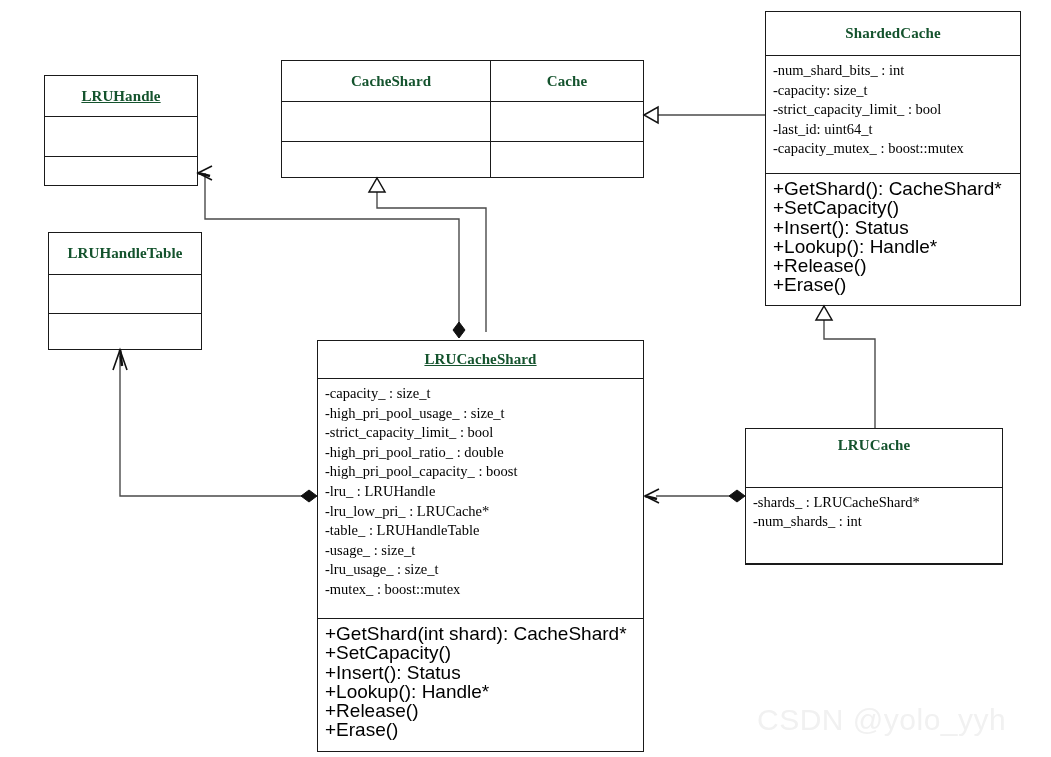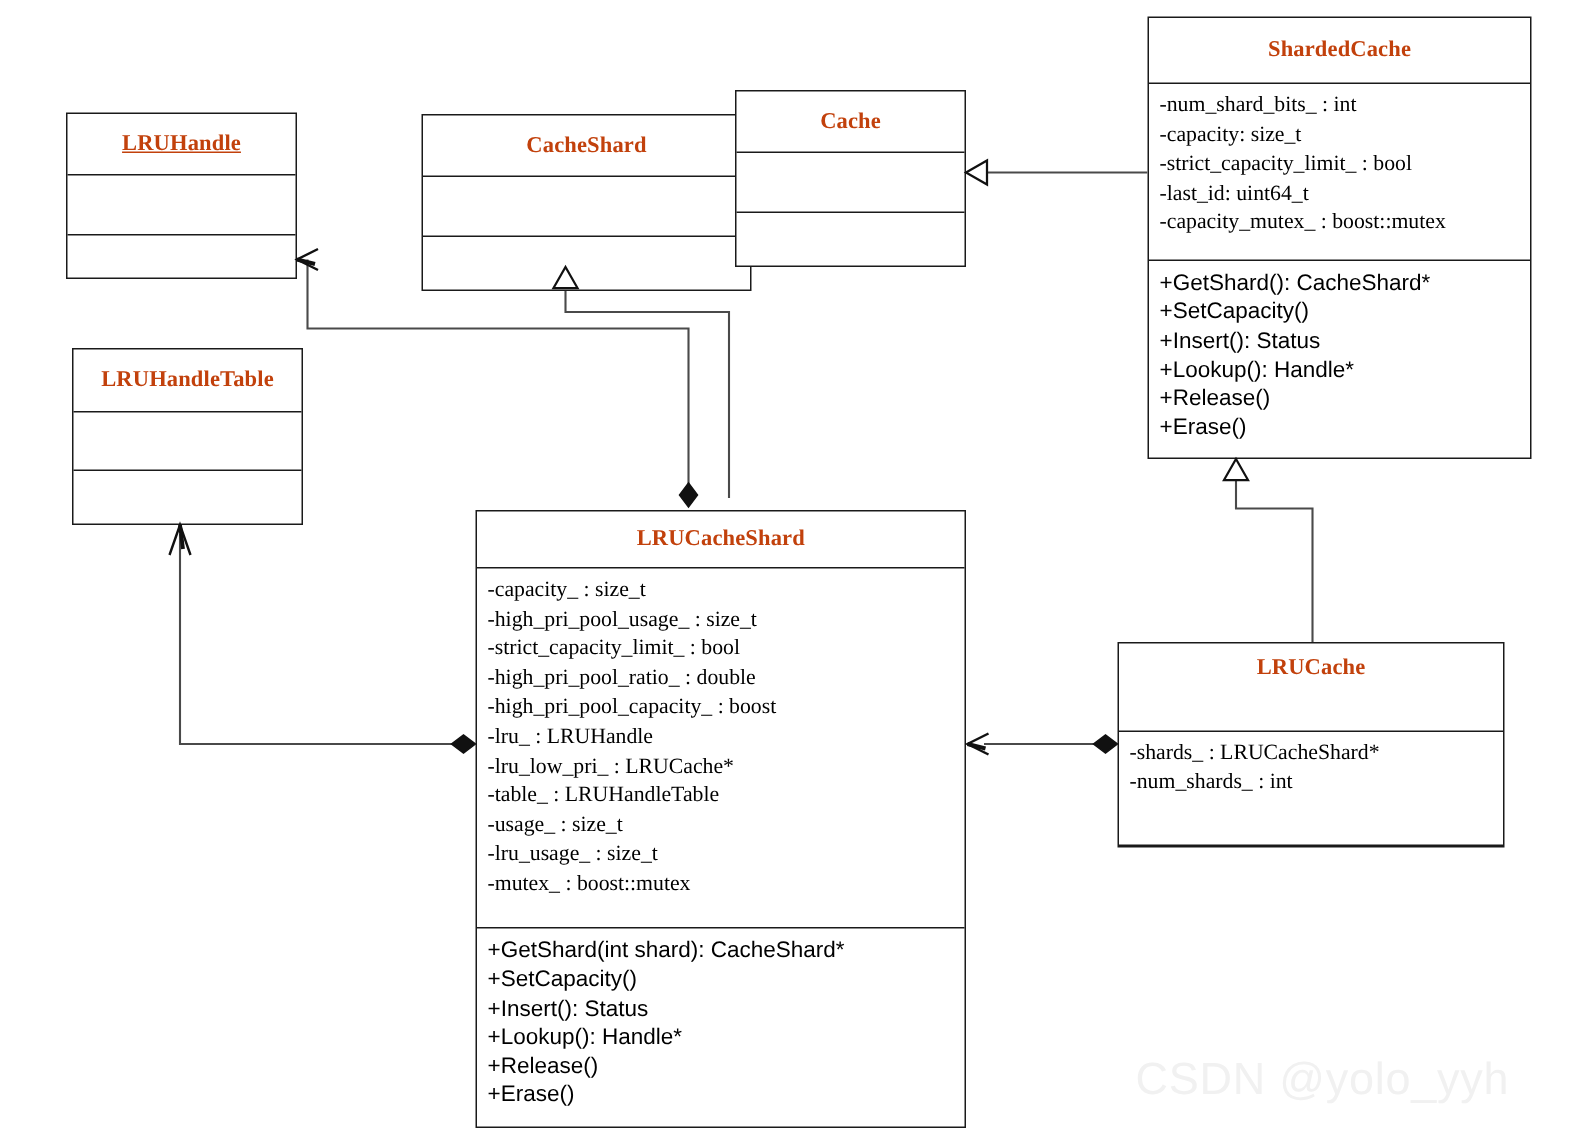--- a/index.html
+++ b/index.html
@@ -24,21 +24,21 @@
     display: flex;
     flex-direction: column;
     z-index: 5;
   }
   .uml-title {
     box-sizing: border-box;
     text-align: center;
     font-family: "Liberation Serif", serif;
     font-weight: bold;
     font-size: 15px;
-    color: #c2410c;
+    color: #14532d;
     display: flex;
     align-items: center;
     justify-content: center;
     letter-spacing: 0.1px;
   }
   .uml-divider {
     border-top: 1.5px solid #1a1a1a;
   }
   .uml-compartment {
     box-sizing: border-box;
@@ -47,21 +47,21 @@
   }
   .attr-line {
     font-family: "Liberation Serif", serif;
     font-size: 14.5px;
     line-height: 19.6px;
     color: #000000;
     white-space: nowrap;
   }
   .method-line {
     font-family: "Liberation Sans", sans-serif;
-    font-size: 15px;
+    font-size: 19px;
     line-height: 19.3px;
     color: #000000;
     white-space: nowrap;
   }
   .empty-compartment { padding: 0; }
 
   
   #edges {
     position: absolute;
     left: 0; top: 0;
@@ -119,21 +119,21 @@
     <div class="uml-compartment uml-divider empty-compartment" style="height:40px;"></div>
     <div class="uml-compartment uml-divider empty-compartment" style="flex:1;"></div>
   </div>
 
   <div class="uml-class" style="left:48px; top:232px; width:154px; height:118px;">
     <div class="uml-title" style="height:41px;">LRUHandleTable</div>
     <div class="uml-compartment uml-divider empty-compartment" style="height:39px;"></div>
     <div class="uml-compartment uml-divider empty-compartment" style="flex:1;"></div>
   </div>
 
-  <div class="uml-class" style="left:281px; top:76px; width:220px; height:118px;">
+  <div class="uml-class" style="left:281px; top:60px; width:220px; height:118px;">
     <div class="uml-title" style="height:40px;">CacheShard</div>
     <div class="uml-compartment uml-divider empty-compartment" style="height:40px;"></div>
     <div class="uml-compartment uml-divider empty-compartment" style="flex:1;"></div>
   </div>
 
   <div class="uml-class" style="left:490px; top:60px; width:154px; height:118px;">
     <div class="uml-title" style="height:40px;">Cache</div>
     <div class="uml-compartment uml-divider empty-compartment" style="height:40px;"></div>
     <div class="uml-compartment uml-divider empty-compartment" style="flex:1;"></div>
   </div>
@@ -151,21 +151,21 @@
         <div class="method-line">+GetShard(): CacheShard*</div>
         <div class="method-line">+SetCapacity()</div>
         <div class="method-line">+Insert(): Status</div>
         <div class="method-line">+Lookup(): Handle*</div>
         <div class="method-line">+Release()</div>
         <div class="method-line">+Erase()</div>
       </div>
   </div>
 
   <div class="uml-class" style="left:317px; top:340px; width:327px; height:412px;">
-    <div class="uml-title" style="height:37px;">LRUCacheShard</div>
+    <div class="uml-title" style="height:37px;text-decoration:underline;">LRUCacheShard</div>
     <div class="uml-compartment uml-divider" style="height:240px;">
         <div class="attr-line">-capacity_ : size_t</div>
         <div class="attr-line">-high_pri_pool_usage_ : size_t</div>
         <div class="attr-line">-strict_capacity_limit_ : bool</div>
         <div class="attr-line">-high_pri_pool_ratio_ : double</div>
         <div class="attr-line">-high_pri_pool_capacity_ : boost</div>
         <div class="attr-line">-lru_ : LRUHandle</div>
         <div class="attr-line">-lru_low_pri_ : LRUCache*</div>
         <div class="attr-line">-table_ : LRUHandleTable</div>
         <div class="attr-line">-usage_ : size_t</div>

